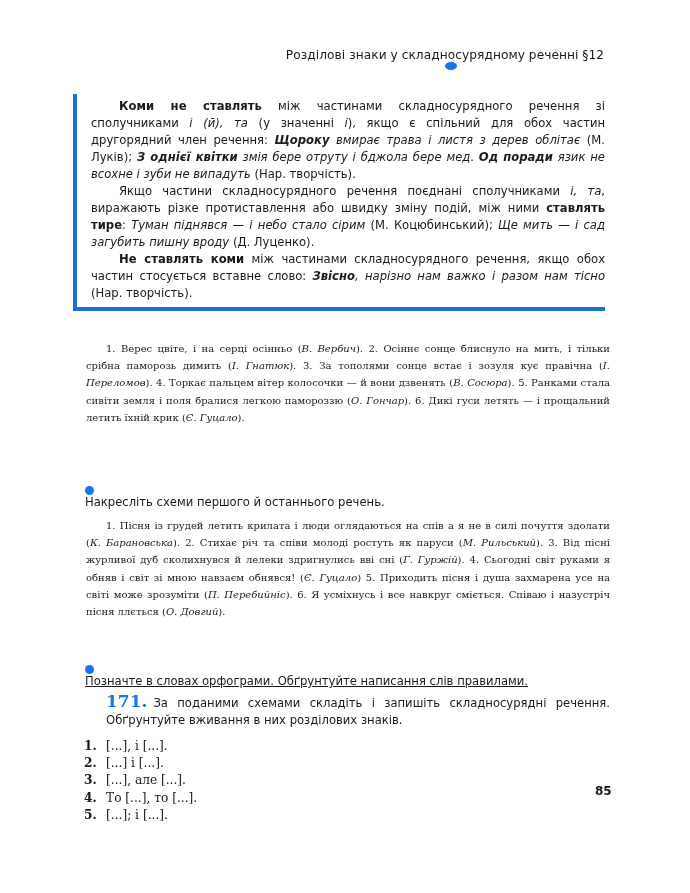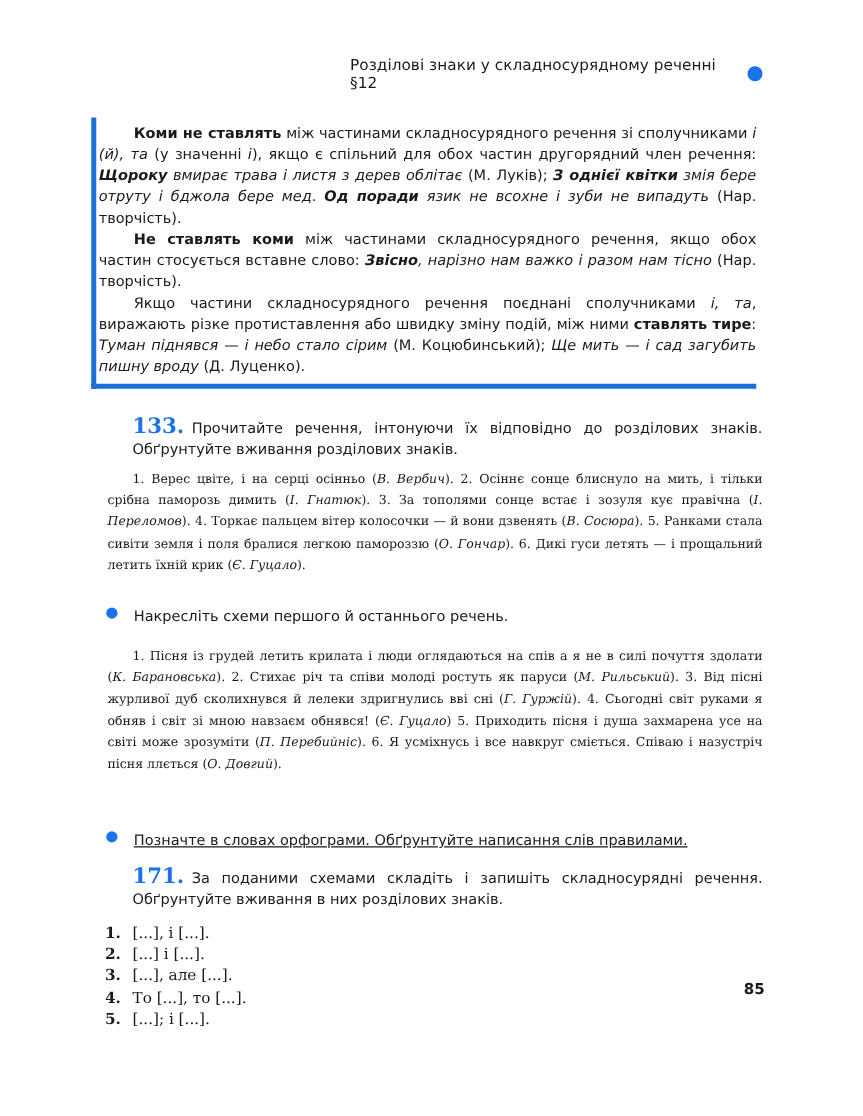--- a/index.html
+++ b/index.html
@@ -1,23 +1,23 @@
 <!DOCTYPE html>
 <html><head>
 <meta charset="utf-8">
 <style>
   html, body { margin:0; padding:0; background:#ffffff; }
   body { width:690px; height:893px; position:relative; overflow:hidden; color:#1a1a1a; }
-  .sans { font-family:"DejaVu Sans", sans-serif; }
+  .sans { font-family:"DejaVu Sans", sans-serif;flex-direction:column; }
   .serif { font-family:"DejaVu Serif", serif; }
 
   .running-head { position:absolute; top:48px; left:280px; width:330px; height:22px; display:flex; align-items:center; justify-content:flex-end; font-size:12.2px; letter-spacing:0.05px; }
   .running-head .dot { width:12px; height:12px; border-radius:50%; background:#1a73e8; margin-left:12px; }
 
-  .rule-box { position:absolute; left:73px; top:94px; width:532px; height:217px; border-left:4px solid #1a6fd8; border-bottom:4px solid #1a6fd8; padding:4px 0 0 2px; box-sizing:border-box; }
+  .rule-box { position:absolute; left:73px; top:94px; width:532px; height:217px; border-left:4px solid #1a6fd8; border-bottom:4px solid #1a6fd8; padding:4px 0 0 14px; box-sizing:border-box; }
   .rule-box p { margin:0; font-size:11.6px; line-height:17px; text-align:justify; text-indent:28px; }
   .rule-box b { font-weight:bold; }
   .rule-box i { font-style:italic; }
 
   .ex { position:absolute; left:106px; width:504px; }
   .ex .num { color:#1a73e8; font-family:"DejaVu Serif", serif; font-weight:bold; font-size:17px; margin-right:6px; }
   .ex .task { font-size:11.6px; line-height:17px; text-align:justify; margin:0; }
   .ex .body { margin:7px 0 0 -20px; font-size:10px; line-height:17.2px; text-align:justify; text-indent:20px; }
   .ex .body i { font-style:italic; }
 
@@ -34,27 +34,26 @@
 <body>
 
 <div class="running-head sans">
   <span>Розділові знаки у складносурядному реченні §12</span>
   <span class="dot"></span>
 </div>
 
 <div class="rule-box sans">
   <p><b>Коми не ставлять</b><span> між частинами складносурядного речення зі сполучниками </span><i>і (й), та</i><span> (у значенні </span><i>і</i><span>), якщо є спільний для обох частин другорядний член речення: </span><b><i>Щороку</i></b><i> вмирає трава і листя з дерев облітає</i><span> (М. Луків); </span><b><i>З однієї квітки</i></b><i> змія бере отруту і бджола бере мед</i><span>. </span><b><i>Од поради</i></b><i> язик не всохне і зуби не випадуть</i><span> (Нар. творчість).</span></p>
 
+  <p><span>Якщо частини складносурядного речення поєднані сполучниками </span><i>і, та</i><span>, виражають різке протиставлення або швидку зміну подій, між ними </span><b>ставлять тире</b><span>: </span><i>Туман піднявся — і небо стало сірим</i><span> (М. Коцюбинський); </span><i>Ще мить — і сад загубить пишну вроду</i><span> (Д. Луценко).</span></p>
+
   <p><b>Не ставлять коми</b><span> між частинами складносурядного речення, якщо обох частин стосується вставне слово: </span><b><i>Звісно</i></b><i>, нарізно нам важко і разом нам тісно</i><span> (Нар. творчість).</span></p>
-
-  <p><span>Якщо частини складносурядного речення поєднані сполучниками </span><i>і, та</i><span>, виражають різке протиставлення або швидку зміну подій, між ними </span><b>ставлять тире</b><span>: </span><i>Туман піднявся — і небо стало сірим</i><span> (М. Коцюбинський); </span><i>Ще мить — і сад загубить пишну вроду</i><span> (Д. Луценко).</span></p>
 </div>
 
 <div class="ex" style="top:333px;">
-  <p class="task sans"><span class="num">133.</span><span>Прочитайте речення, інтонуючи їх відповідно до розділових знаків. Обґрунтуйте вживання розділових знаків.</span></p>
   <div class="body serif">
     <span><span>1. Верес цвіте, і на серці осінньо (</span><i>В. Вербич</i><span>). </span></span><span><span>2. Осіннє сонце блиснуло на мить, і тільки срібна паморозь димить (</span><i>І. Гнатюк</i><span>). </span></span><span><span>3. За тополями сонце встає і зозуля кує правічна (</span><i>І. Переломов</i><span>). </span></span><span><span>4. Торкає пальцем вітер колосочки — й вони дзвенять (</span><i>В. Сосюра</i><span>). </span></span><span><span>5. Ранками стала сивіти земля і поля бралися легкою памороззю (</span><i>О. Гончар</i><span>). </span></span><span><span>6. Дикі гуси летять — і прощальний летить їхній крик (</span><i>Є. Гуцало</i><span>).</span></span>
   </div>
 </div>
 
 <div class="note sans" style="top:486px;">
   <span class="bullet"></span>
   <span>Накресліть схеми першого й останнього речень.</span>
 </div>
 

